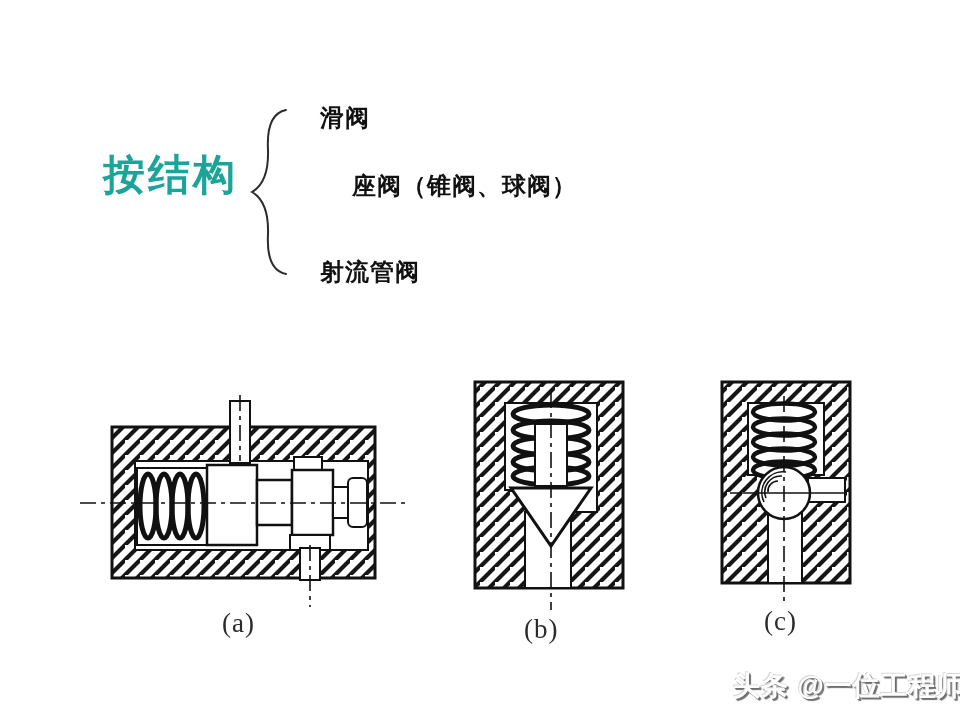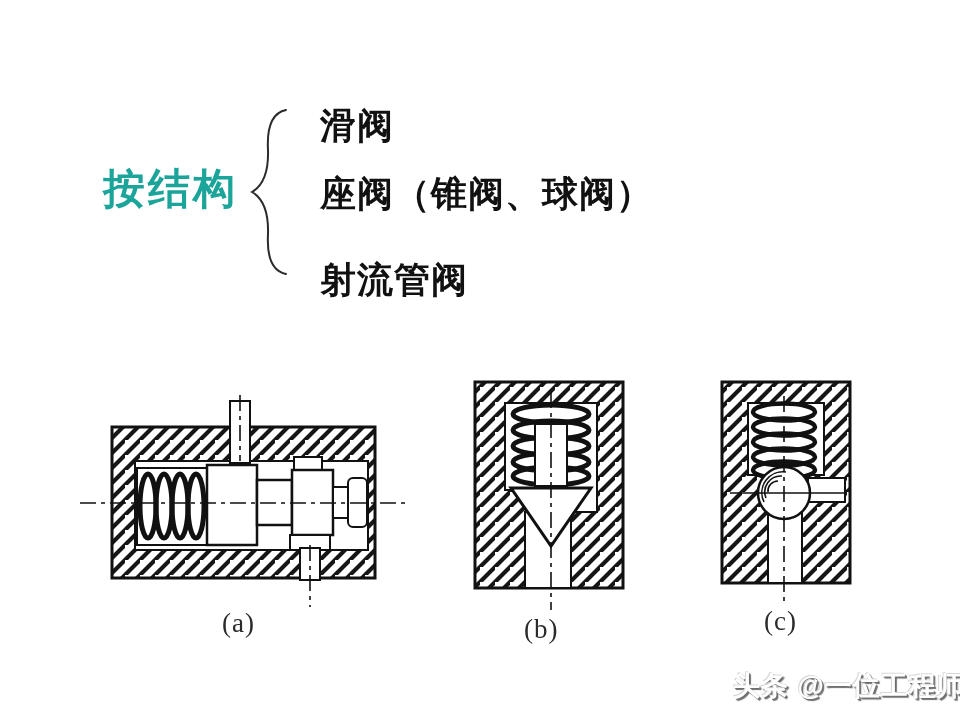--- a/index.html
+++ b/index.html
@@ -2,33 +2,33 @@
 <html><head>
 <meta charset="utf-8">
 <style>
   html,body{margin:0;padding:0;background:#e8e8e8;}
   .slide{
     position:relative;width:960px;height:720px;background:#ffffff;
     overflow:hidden;font-family:"Liberation Serif",serif;color:#1a1a1a;
     margin:0 auto;
   }
   .cls-label{
-    position:absolute;left:103px;top:166px;
+    position:absolute;left:103px;top:152px;
     font-family:Liberation Sans, sans-serif;
     font-weight:700;font-size:42px;line-height:1.1;
     color:#1ba49a;letter-spacing:3px;
   }
   .brace{position:absolute;left:246px;top:106px;}
   .valve-item{
     position:absolute;left:320px;
     font-family:"Liberation Serif",serif;font-weight:700;
-    font-size:36px;color:#111;letter-spacing:1px;white-space:nowrap;
+    font-size:24px;color:#111;letter-spacing:1px;white-space:nowrap;
   }
   .item-0{top:102px;}
-  .item-1{top:170px;}
+  .item-1{top:170px;margin-left:32px;}
   .item-2{top:256px;}
   .fig{position:absolute;}
   .fig-a{left:80px;top:395px;}
   .fig-b{left:465px;top:372px;}
   .fig-c{left:712px;top:372px;}
   .figlabel{
     position:absolute;font-family:"Liberation Serif",serif;
     font-size:27px;color:#2b2b2b;letter-spacing:1px;
   }
   .figlabel-a{left:222px;top:608px;}

